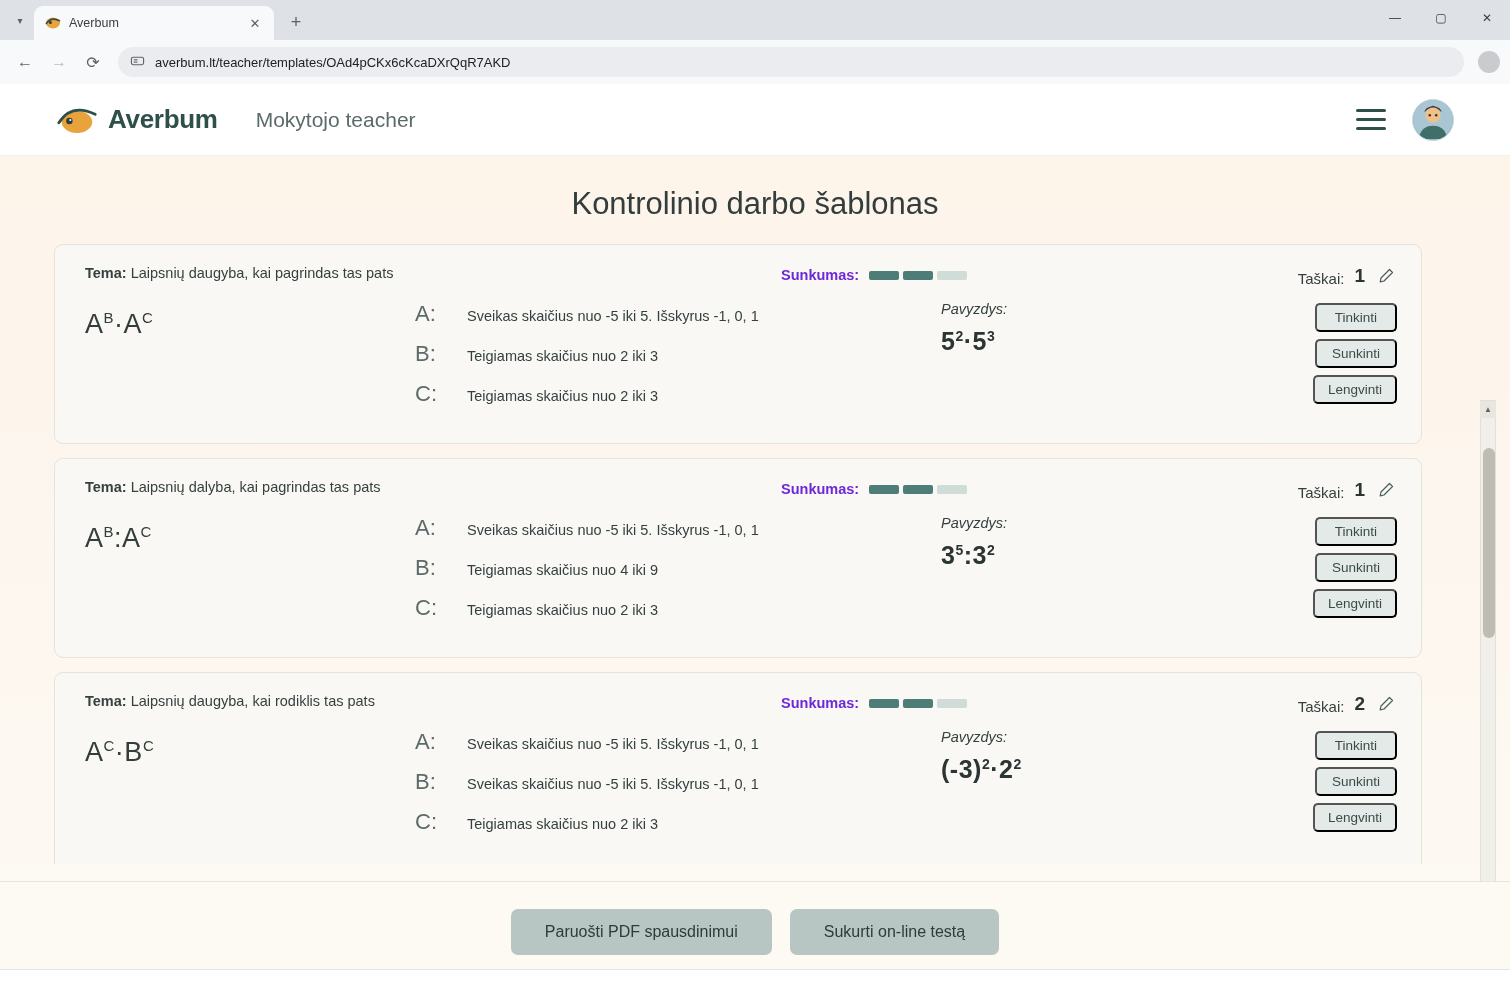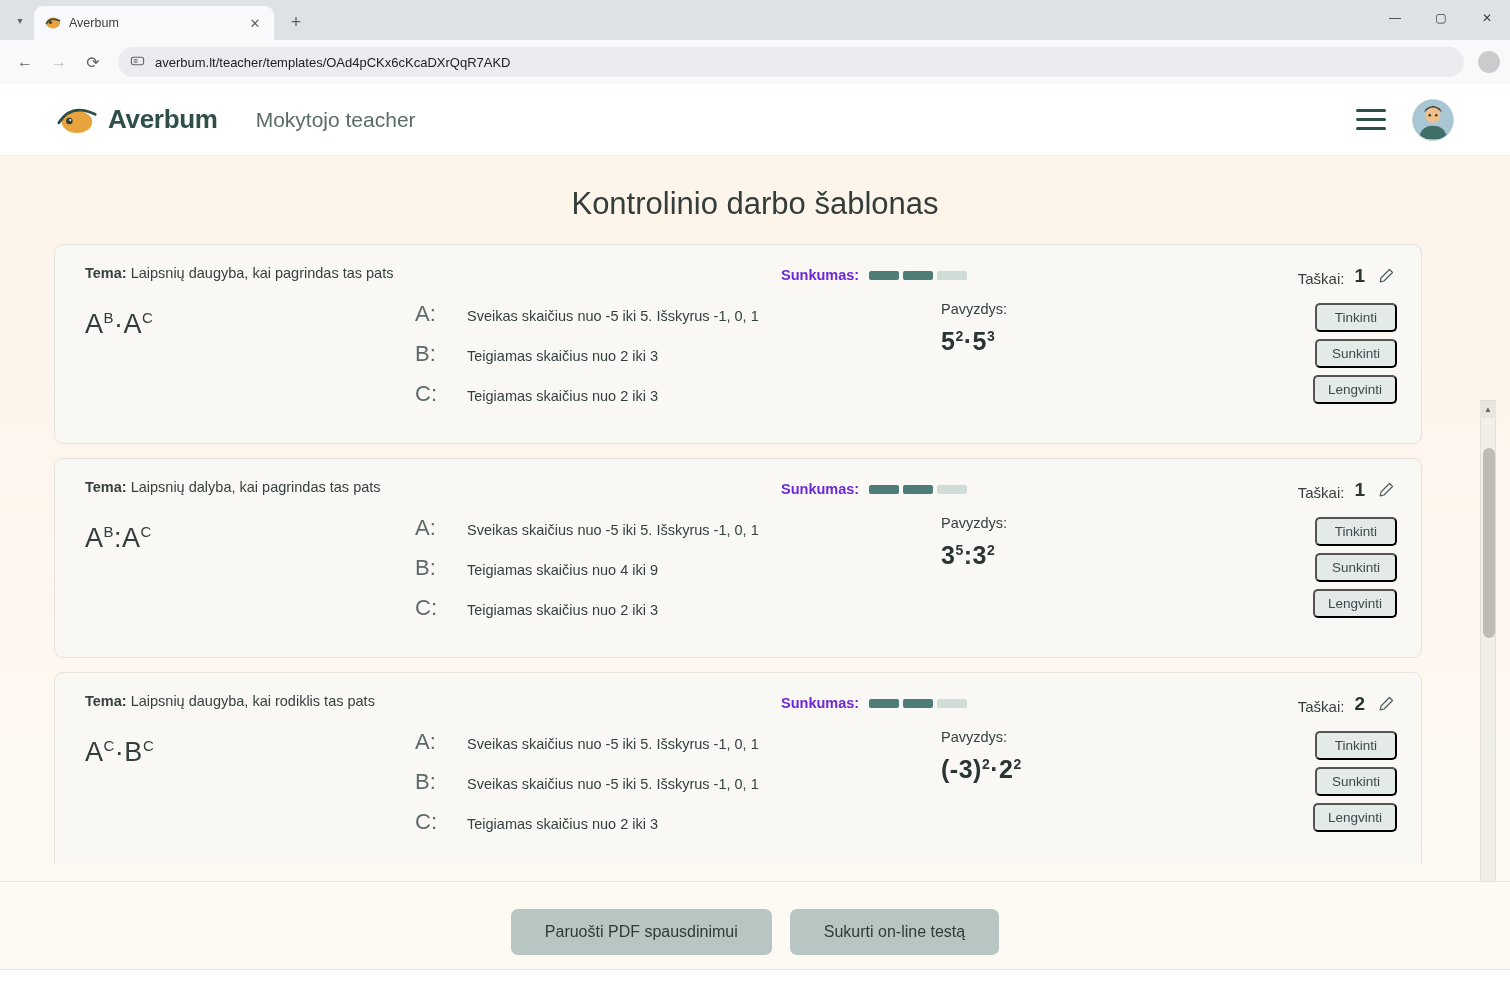--- a/index.html
+++ b/index.html
@@ -293,20 +293,21 @@
     padding-top: 2px;
   }
   .example {
     width: 250px;
     padding-left: 6px;
   }
   .example-label {
     font-size: 14.5px;
     color: #33403f;
     margin-bottom: 10px;
+    font-style: italic;
   }
   .example-expr {
     font-size: 25px;
     color: #2b3534;
     font-weight: bold;
     letter-spacing: 0.5px;
   }
   .example-expr sup { font-size: 14px; font-weight: bold; }
   .actions {
     margin-left: auto;

